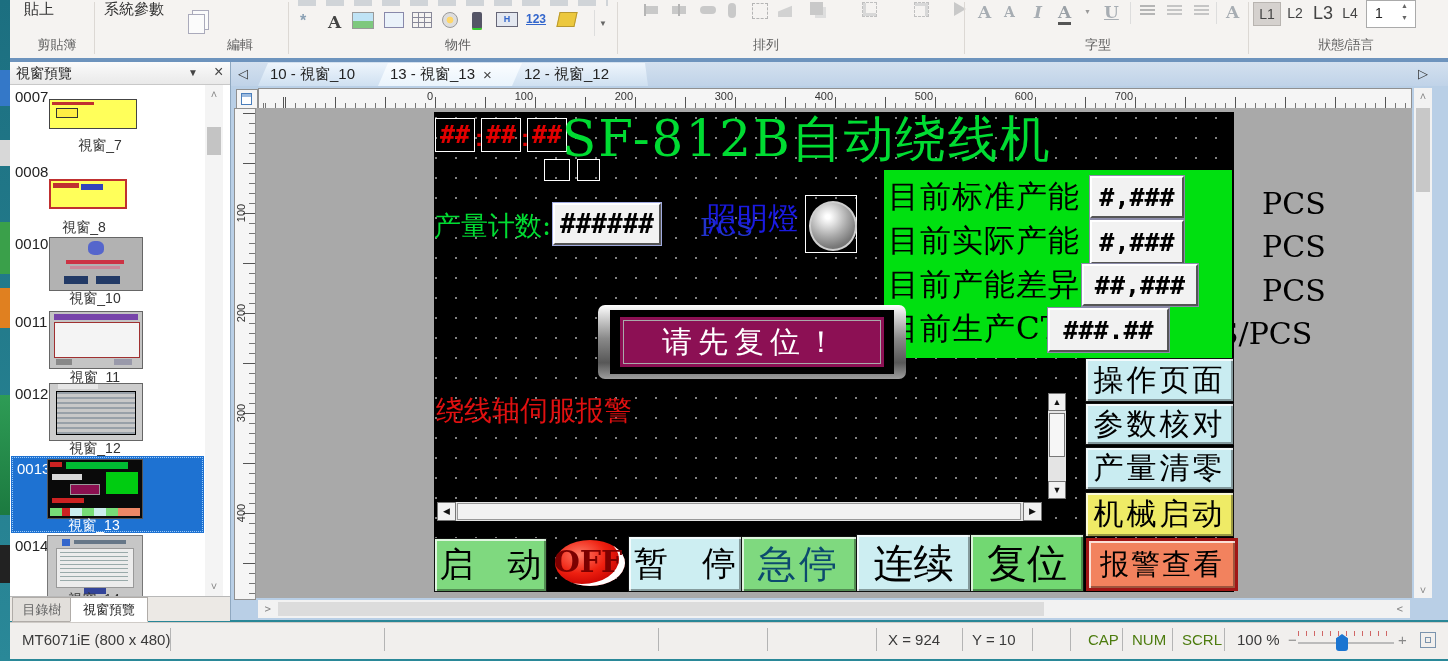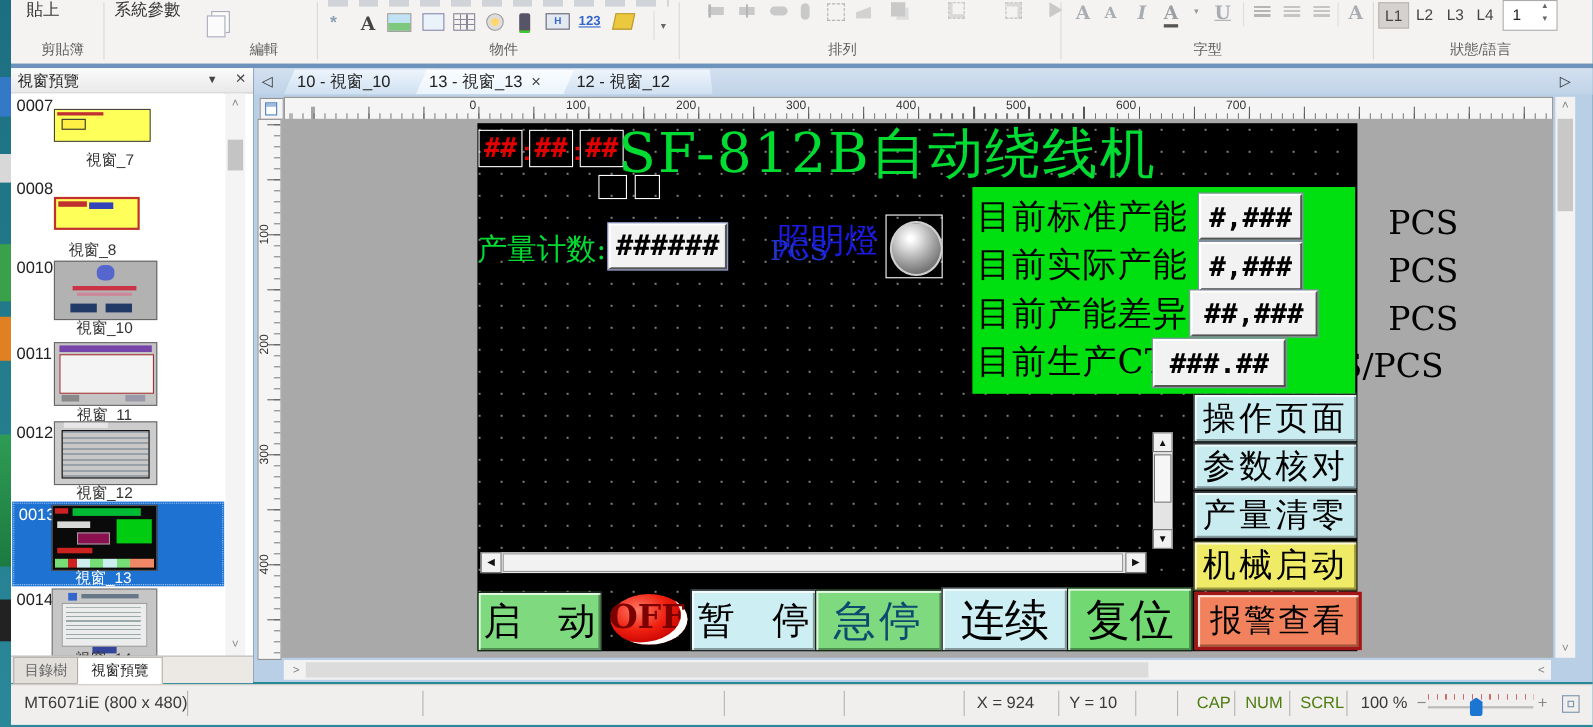--- a/index.html
+++ b/index.html
@@ -113,21 +113,21 @@
   <div class="abs" style="left:1130px;top:5px;width:15px;height:12px;background:repeating-linear-gradient(180deg,#b5b5b5 0 2px,transparent 2px 4px)"></div>
   <div class="abs" style="left:1157px;top:5px;width:15px;height:12px;background:repeating-linear-gradient(180deg,#c5c5c5 0 2px,transparent 2px 4px)"></div>
   <div class="abs" style="left:1184px;top:5px;width:15px;height:12px;background:repeating-linear-gradient(180deg,#c5c5c5 0 2px,transparent 2px 4px)"></div>
   <div class="abs" style="left:1206px;top:2px;width:1px;height:22px;background:#ddd"></div>
   <div class="abs gray-ic serif" style="left:1216px;top:2px;font-size:17px;font-weight:bold">A</div>
   <div class="grouplabel" style="left:1048px;top:36px;width:80px">字型</div>
   <div class="sep-v" style="left:1238px"></div>
 
   <div class="abs cap" style="left:1243px;top:2px;width:26px;height:22px;line-height:22px;background:#d5d1ce;border:1px solid #b8b4b0;font-size:14px">L1</div>
   <div class="abs cap" style="left:1272px;top:2px;width:26px;height:22px;line-height:22px;font-size:14px">L2</div>
-  <div class="abs cap" style="left:1300px;top:2px;width:26px;height:22px;line-height:22px;font-size:14px">L3</div>
+  <div class="abs cap" style="left:1300px;top:2px;width:26px;height:22px;line-height:22px;font-size:18px">L3</div>
   <div class="abs cap" style="left:1327px;top:2px;width:26px;height:22px;line-height:22px;font-size:14px">L4</div>
   <div class="abs" style="left:1356px;top:0;width:48px;height:26px;background:#fff;border:1px solid #aaa">
     <span class="abs" style="left:8px;top:4px;font-size:14px;color:#222">1</span>
     <span class="abs" style="left:34px;top:1px;font-size:7px;color:#666">▲</span>
     <span class="abs" style="left:34px;top:13px;font-size:7px;color:#666">▼</span>
   </div>
   <div class="grouplabel" style="left:1278px;top:36px;width:116px">狀態/語言</div>
 </div>
 <div class="abs" style="left:10px;top:58px;width:1438px;height:4px;background:#6d93bd"></div>
 
@@ -214,21 +214,29 @@
     <div class="field3d" style="left:656px;top:108px;width:90px;height:40px;font-size:25px">
         <span>#,###</span>
       </div>
     <div class="field3d" style="left:648px;top:152px;width:112px;height:38px;font-size:25px">
         <span>##,###</span>
       </div>
     <div class="field3d" style="left:614px;top:196px;width:117px;height:40px;font-size:25px">
         <span>###.##</span>
       </div>
 
-
+    <div class="abs" style="left:164px;top:193px;width:308px;height:74px;border-radius:7px;background:linear-gradient(180deg,#ffffff 0%,#cfcfcf 18%,#8a8a8a 45%,#575757 78%,#9e9e9e 100%)">
+      <div class="abs" style="left:12px;top:5px;width:284px;height:64px;background:#000">
+        <div class="abs serif" style="left:10px;top:7px;width:264px;height:50px;background:#8c1054;box-shadow:inset 0 0 0 3px #8c1054,inset 0 0 0 4px #aaa;display:flex;align-items:center;justify-content:center">
+          <span style="color:#fff;font-size:30px;letter-spacing:6px">请先复位！</span>
+        </div>
+      </div>
+    </div>
+
+    <div class="abs serif" style="left:2px;top:280px;font-size:28px;color:#e01010">绕线轴伺服报警</div>
     <div class="abs" style="left:614px;top:281px;width:18px;height:106px;background:#e4e4e4">
       <div class="scrollbtn" style="left:0;top:0;width:16px;height:16px">▲</div>
       <div class="abs" style="left:1px;top:20px;width:14px;height:42px;background:#f6f6f6;border:1px solid #777"></div>
       <div class="scrollbtn" style="left:0;top:88px;width:16px;height:16px">▼</div>
     </div>
     <div class="abs" style="left:3px;top:390px;width:605px;height:19px;background:#e4e4e4">
       <div class="scrollbtn" style="left:0;top:0;width:17px;height:17px">◀</div>
       <div class="abs" style="left:20px;top:1px;width:562px;height:15px;background:#f2f2f2;border:1px solid #999"></div>
       <div class="scrollbtn" style="left:586px;top:0;width:17px;height:17px">▶</div>
     </div>

